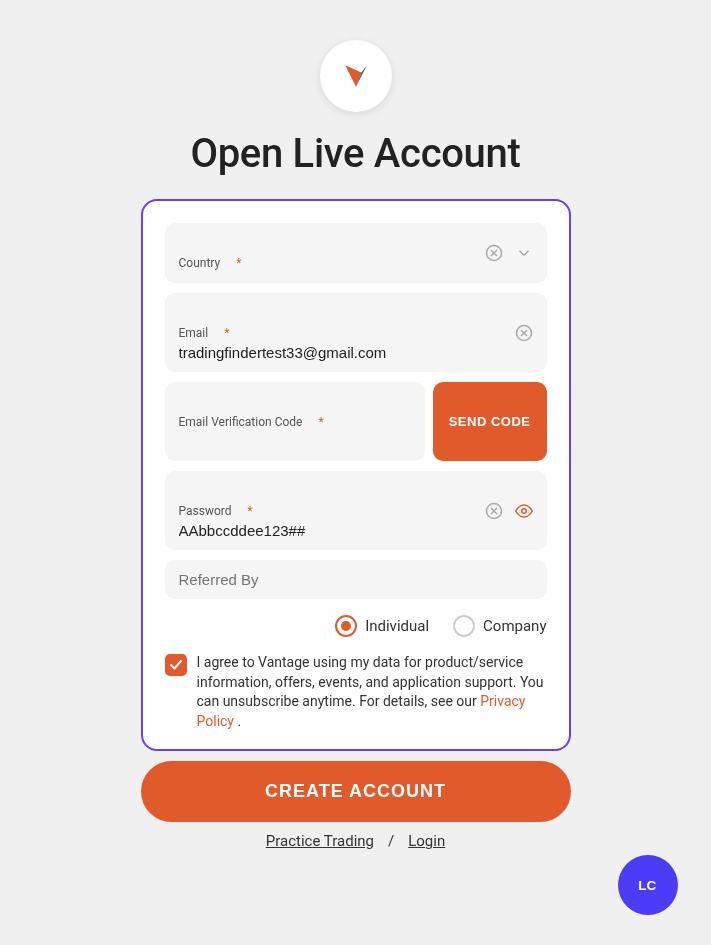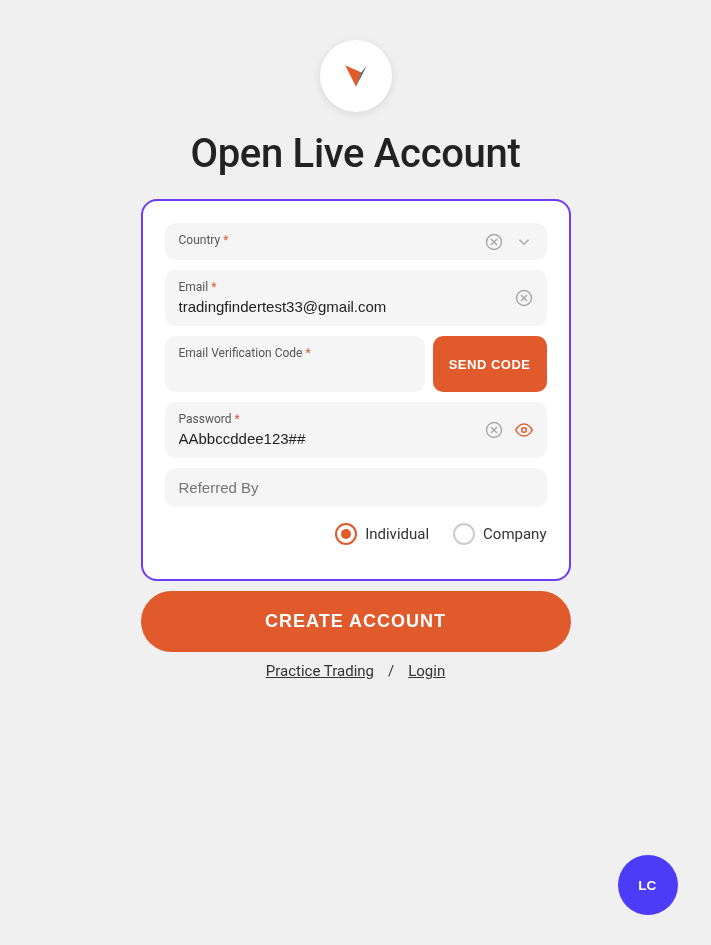--- a/index.html
+++ b/index.html
@@ -56,21 +56,22 @@
       padding: 10px 14px;
       position: relative;
     }
 
     .field-label {
       font-size: 12px;
       color: #555;
       margin-bottom: 3px;
       display: flex;
       align-items: flex-start;
-      gap: 3px;
+      gap: 16px;
+      margin-top: 23px;
     }
 
     .field-label .required {
       color: #e05a2b;
     }
 
     .field-input {
       width: 100%;
       border: none;
       background: transparent;
@@ -377,20 +378,30 @@
       <div class="radio-circle selected"></div>
       <span class="radio-label">Individual</span>
     </div>
     <div class="radio-option">
       <div class="radio-circle"></div>
       <span class="radio-label">Company</span>
     </div>
   </div>
 
   <div class="checkbox-group">
+    <div class="checkbox-row">
+      <div class="checkbox-box">
+        <svg viewBox="0 0 14 14" fill="none">
+          <polyline points="2,7 5.5,10.5 12,3" stroke="white" stroke-width="2" stroke-linecap="round" stroke-linejoin="round"></polyline>
+        </svg>
+      </div>
+      <span class="checkbox-text">
+        I agree to Vantage using my data for product/service information, offers, events, and application support. You can unsubscribe anytime. For details, see our <a href="#">Privacy Policy</a> .
+      </span>
+    </div>
   </div>
 
 </div>
 
 <button class="create-account-btn">CREATE ACCOUNT</button>
 
 <div class="bottom-links">
   <a href="#">Practice Trading</a>
   <span class="separator">/</span>
   <a href="#">Login</a>

